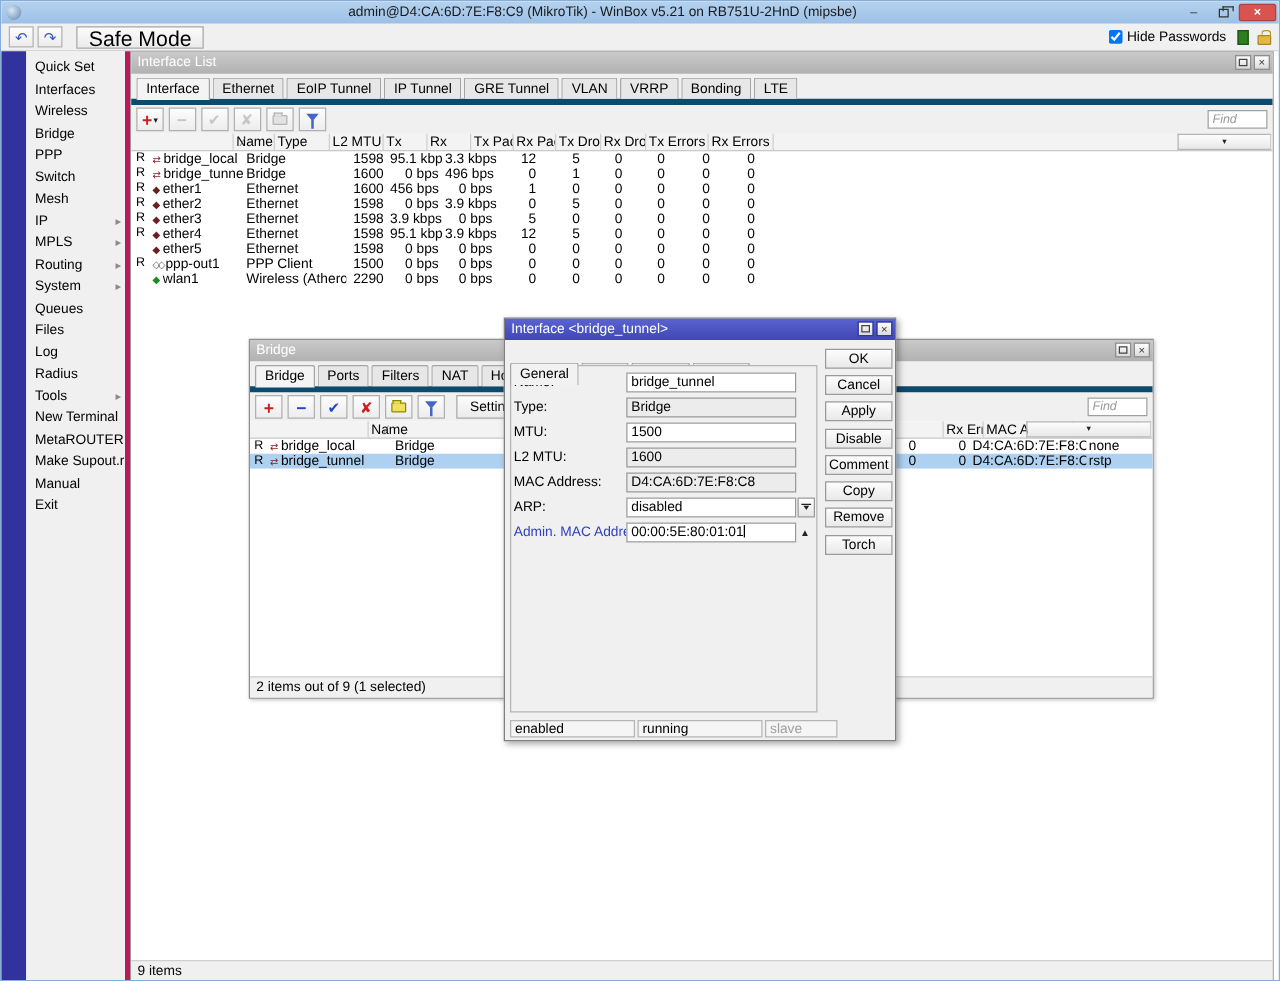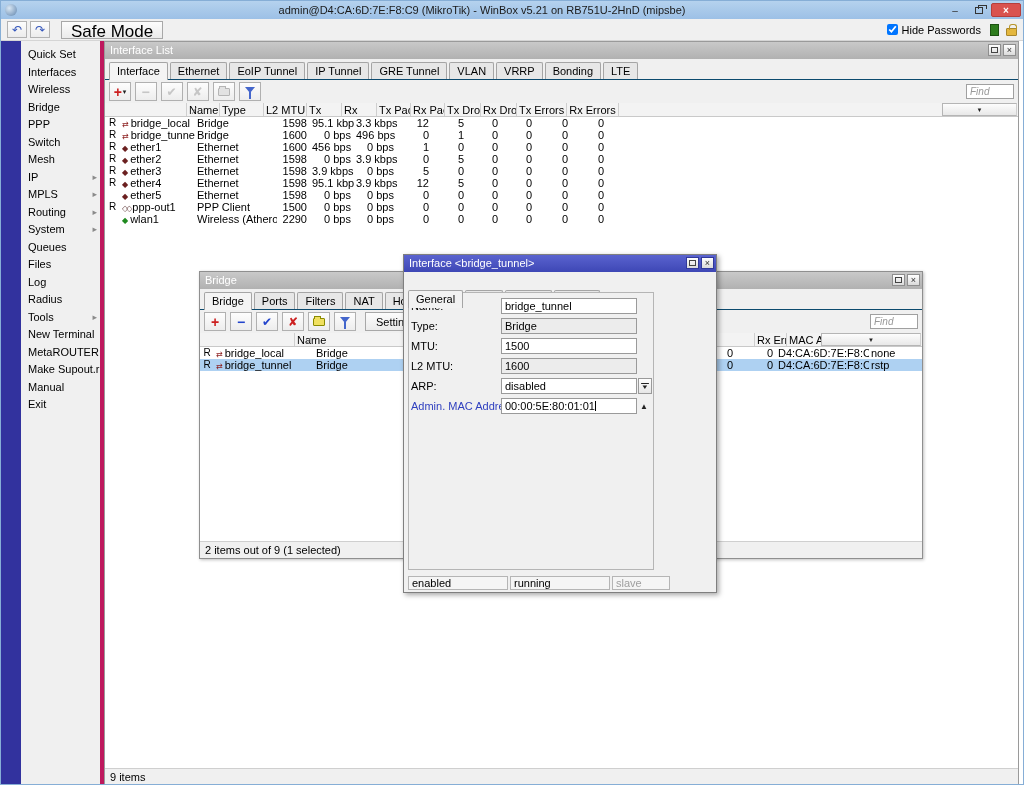--- a/index.html
+++ b/index.html
@@ -32,21 +32,21 @@
   .sidebar{position:absolute;left:20px;top:40px;bottom:0;width:83px;background:#f0f0f0;border-right:4px solid #be185d;padding-top:5px}
   .menu-item{height:17.5px;line-height:17px;padding-left:7px;position:relative;white-space:nowrap;overflow:hidden;cursor:default}
   .menu-item .arrow{display:none;position:absolute;right:3px;top:0;color:#8a8a8a;font-size:9px}
   .menu-item[data-arrow="true"] .arrow{display:inline}
 
   
   .wtitle{height:17px;background:linear-gradient(#c9c9c9,#b1b1b1);color:#fff;font-size:11px;padding:2px 0 0 5px;position:relative;flex:none}
   .wctls{position:absolute;right:2px;top:2px;display:flex}
   .wctl{width:13px;height:12px;border:1px solid #8e8e8e;background:linear-gradient(#ffffff,#dadada);display:flex;align-items:center;justify-content:center;font-size:9px;color:#333;margin-left:2px;line-height:10px}
   .sqr{display:inline-block;width:7px;height:6px;border:1px solid #444}
-  .tabs{background:#f0f0f0;border-bottom:1px solid #0c4a6e;padding:3px 0 0 4px;flex:none;white-space:nowrap}
+  .tabs{background:#f0f0f0;border-bottom:5px solid #0c4a6e;padding:3px 0 0 4px;flex:none;white-space:nowrap}
   .tab{display:inline-block;padding:2px 7px;border:1px solid #a5a5a5;border-bottom:none;background:#e7e7e7;margin-right:2px;border-radius:2px 2px 0 0;position:relative;font-size:11px}
   .tab[data-active="true"]{background:#f4f4f4;padding-bottom:3px;margin-bottom:-1px;z-index:2}
   .tbrow{background:#f0f0f0;display:flex;align-items:center;padding:2px 4px;flex:none}
   .tbtn{min-width:22px;height:19px;border:1px solid #b0b0b0;background:linear-gradient(#fdfdfd,#ededed);display:inline-flex;align-items:center;justify-content:center;margin-right:4px;font-size:12px;padding:0 2px}
   .tbtn .glyph{font-size:12px;line-height:12px}
   .tbtn .ddmark{font-size:7px;margin-left:1px;color:#222}
   .tbtn[data-icon="add-icon"] .glyph{color:#cc2020;font-weight:bold;font-size:14px}
   .tbtn[data-icon="remove-icon"] .glyph{color:#2244cc;font-weight:bold;font-size:14px}
   .tbtn[data-icon="enable-icon"] .glyph{color:#2244cc}
   .tbtn[data-icon="disable-icon"] .glyph{color:#cc2020}
@@ -602,37 +602,53 @@
           <div class="fbox"><span>1500</span></div>
 
         </div>
 
         <div class="frow" data-suffix="none" data-readonly="true">
           <label>L2 MTU:</label>
           <div class="fbox"><span>1600</span></div>
 
         </div>
 
+        <div class="frow" data-suffix="none" data-readonly="true">
+          <label>MAC Address:</label>
+          <div class="fbox"><span>D4:CA:6D:7E:F8:C8</span></div>
+
+        </div>
 
         <div class="frow" data-suffix="dropdown" data-readonly="false">
           <label>ARP:</label>
           <div class="fbox"><span>disabled</span></div>
           <span class="sfx-dd">
             <span class="ddg">▼</span>
           </span>
 
         </div>
 
         <div class="frow" data-suffix="collapse" data-readonly="false" data-modified="true" data-cursor="true">
           <label>Admin. MAC Address:</label>
           <div class="fbox"><span>00:00:5E:80:01:01</span><span class="caret"></span></div>
 
           <span class="sfx-up">▲</span>
         </div>
       </div>
+    <div class="dlg-btns">
+
+    <button class="dlg-btn">OK</button>
+        <button class="dlg-btn">Cancel</button>
+        <button class="dlg-btn">Apply</button>
+        <button class="dlg-btn" data-gap="true">Disable</button>
+        <button class="dlg-btn">Comment</button>
+        <button class="dlg-btn">Copy</button>
+        <button class="dlg-btn">Remove</button>
+        <button class="dlg-btn" data-gap="true">Torch</button>
+      </div>
     <div class="dlg-status">
 
     <span class="dseg" data-disabled="false">enabled</span>
         <span class="dseg" data-disabled="false">running</span>
         <span class="dseg" data-disabled="true">slave</span>
       </div>
   </div>
 
 </div>
 

